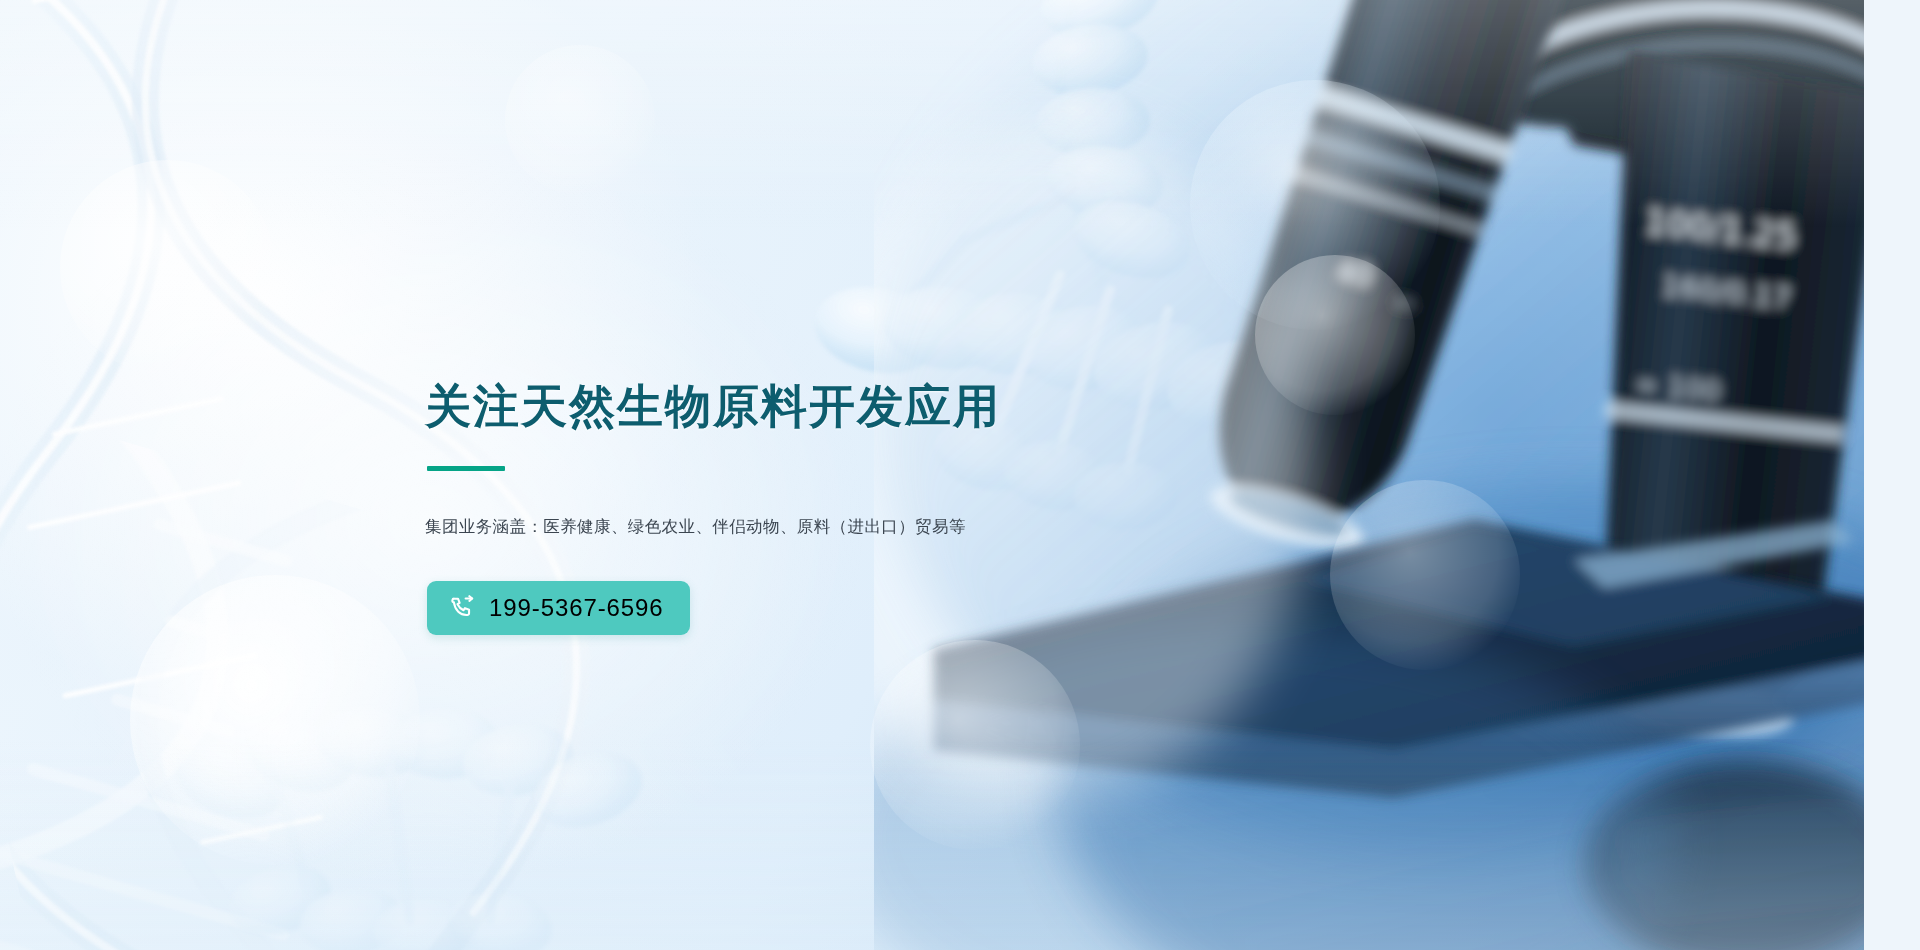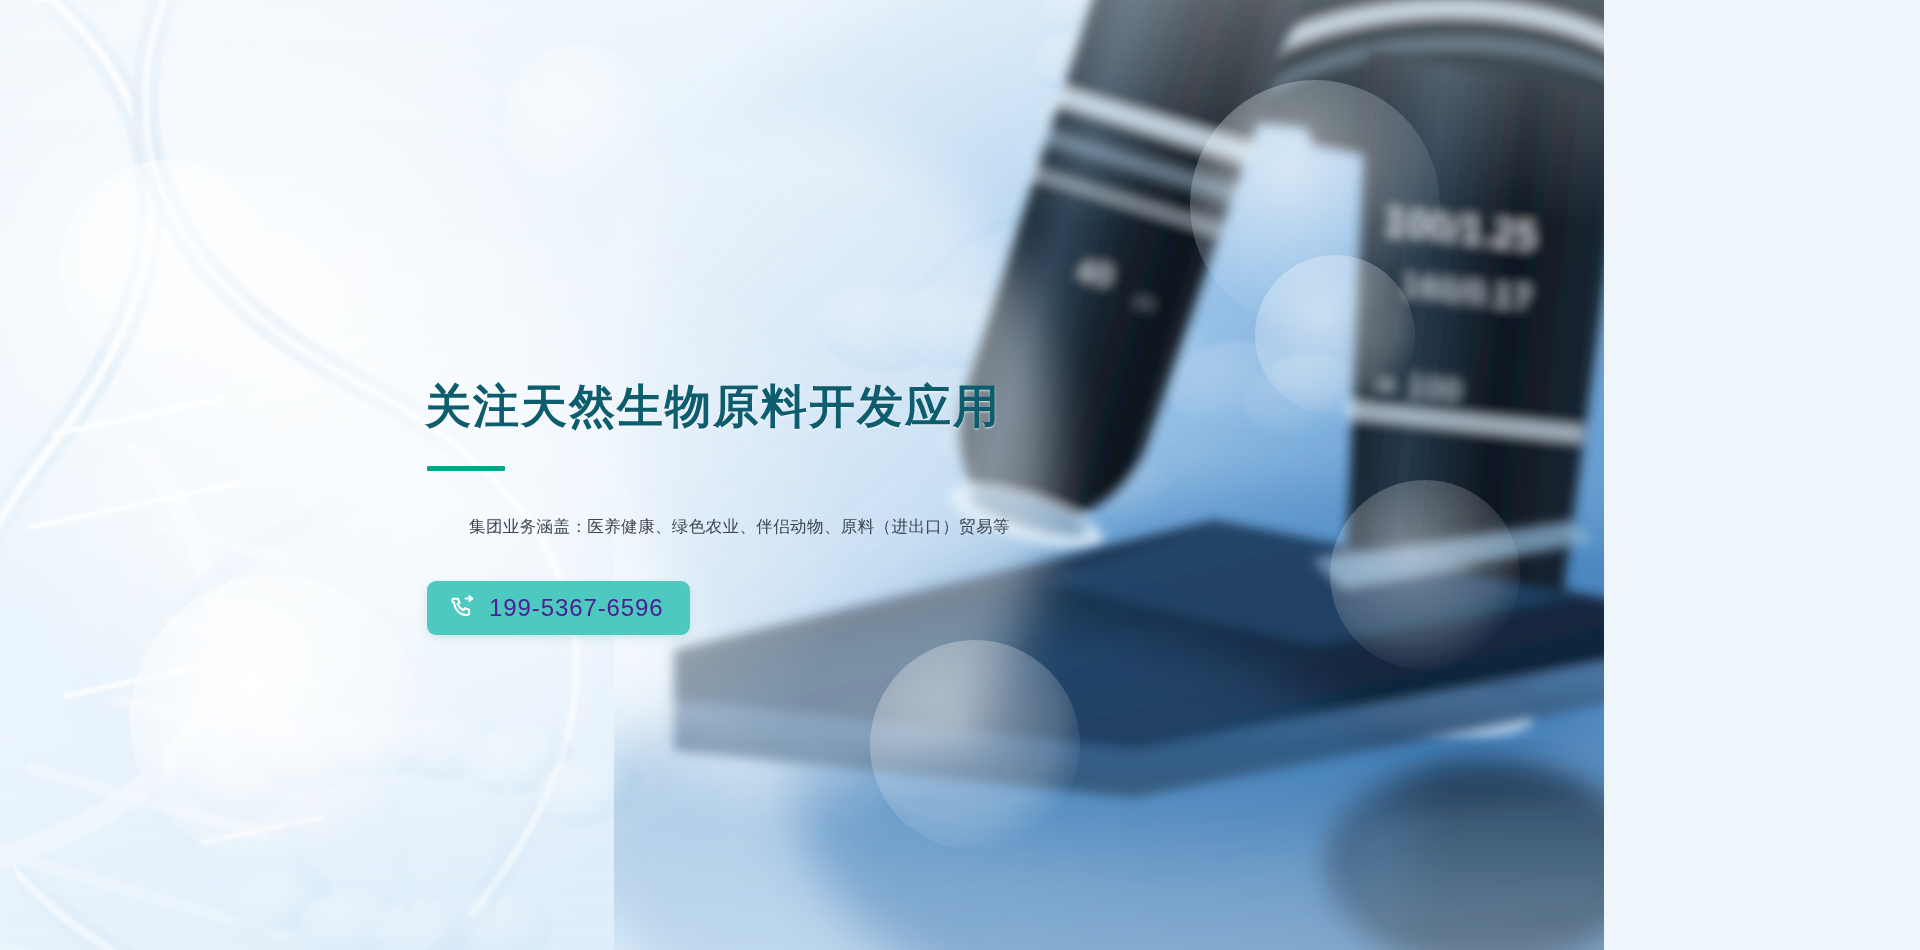--- a/index.html
+++ b/index.html
@@ -5,21 +5,21 @@
   * { margin:0; padding:0; box-sizing:border-box; }
   html, body { width:1920px; height:950px; overflow:hidden; }
   body {
     font-family:"Liberation Sans","DejaVu Sans",sans-serif;
     background:#eef5fb;
   }
 
   
   .hero {
     position:relative;
-    width:1604px; height:950px;
+    width:1864px; height:950px;
     overflow:hidden;
     background:
       radial-gradient(ellipse 700px 600px at 1500px 420px, rgba(90,150,210,0.55) 0%, rgba(120,170,220,0.18) 45%, rgba(255,255,255,0) 72%),
       radial-gradient(ellipse 900px 800px at 260px 300px, rgba(255,255,255,0.95) 0%, rgba(232,243,252,0.6) 50%, rgba(255,255,255,0) 80%),
       linear-gradient(118deg, #f4fafe 0%, #e8f3fc 28%, #dfeefb 52%, #cfe4f6 70%, #bcd9f2 86%, #a9cdee 100%);
   }
 
   
   .dna-glass { position:absolute; left:-60px; top:-110px; width:760px; height:1180px;
                transform:rotate(-12deg); opacity:.92; pointer-events:none; }
@@ -62,34 +62,34 @@
     font-weight:bold;
     letter-spacing:2px;
     color:#0d5d6e;
     line-height:1.22;
     white-space:nowrap;
     text-shadow:0 1px 2px rgba(255,255,255,.75);
   }
 
   .divider { width:78px; height:5px; background:#05a487; margin:32px 0 38px 2px; border-radius:1px; }
 
-  .hero-desc { font-size:16.5px; color:#3b4550; line-height:2.15; letter-spacing:.4px;margin-left:44px; }
+  .hero-desc { font-size:16.5px; color:#3b4550; line-height:2.15; letter-spacing:.4px; }
   .hero-desc .ln { display:block; white-space:nowrap; }
 
   .phone-btn {
     display:inline-flex; align-items:center; gap:13px;
     margin-top:36px; margin-left:2px;
     padding:13px 26px 13px 23px;
     background:#4ec9bf;
     border:none; border-radius:9px;
     cursor:pointer;
     box-shadow:0 3px 10px rgba(60,160,155,.20);
   }
   .phone-num {
-    font-size:24px; color:#4c1d95; letter-spacing:.9px;
+    font-size:24px; color:#000000; letter-spacing:.9px;
     font-family:"Liberation Sans","DejaVu Sans",sans-serif;
   }
   .phone-ico { width:26px; height:26px; display:block; }
 </style>
 </head>
 <body>
 
 <div class="hero">
 
   <svg class="dna-glass" viewBox="0 0 760 1180" preserveAspectRatio="none">

